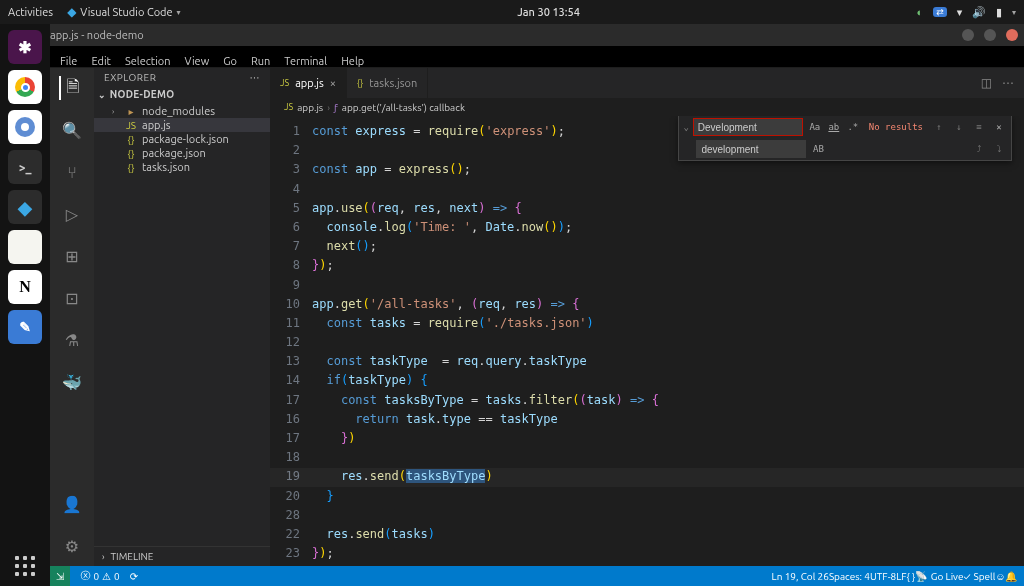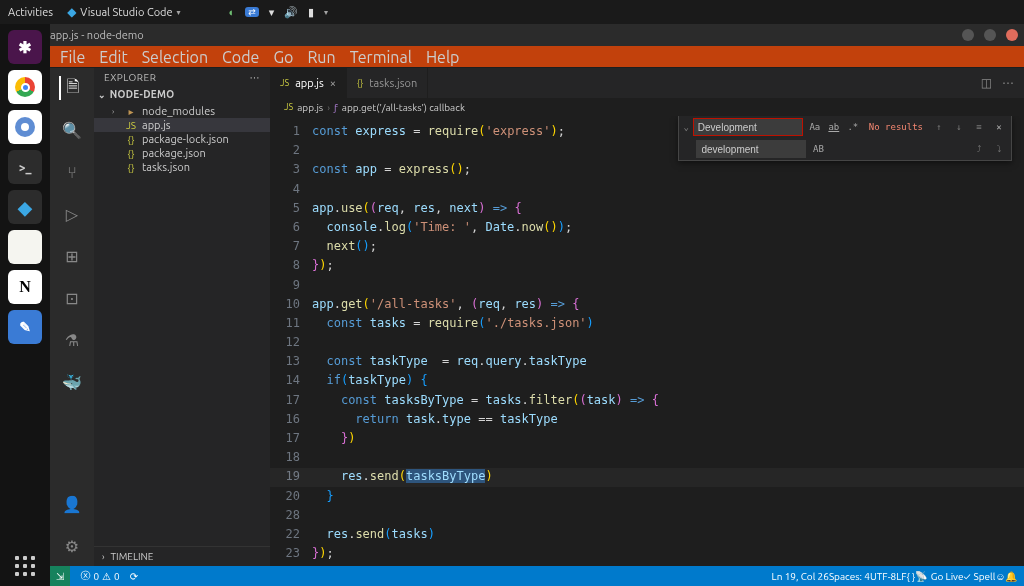--- a/index.html
+++ b/index.html
@@ -19,21 +19,21 @@
   .dock-bottom { margin-top: auto; margin-bottom: 10px; display: grid; grid-template-columns: repeat(3,4px); grid-template-rows: repeat(3,4px); gap: 4px; }
   .dock-bottom span { width:4px;height:4px;background:#ccc;border-radius:1px;}
   
   
   .vscode { position: absolute; left: 50px; top: 24px; right: 0; bottom: 0; background: #1e1e1e; display: flex; flex-direction: column; }
   .titlebar { height: 22px; background: #2b2b2b; display: flex; align-items: center; font-size: 11px; color: #bbb; position: relative; }
   .titlebar-title { position:absolute; left:0; right:0; text-align:left; }
   .win-controls { position:absolute; right:6px; display:flex; gap:10px; }
   .win-btn { width:12px;height:12px;border-radius:50%;display:inline-block;}
   
-  .menubar { height: 22px; background: #c2410c; display: flex; align-items: center; gap: 14px; padding: 0 10px; font-size: 16px; color: #ccc; border-bottom:1px solid #1e1e1e;}
+  .menubar { height: 22px; background: #000000; display: flex; align-items: flex-end; gap: 14px; padding: 0 10px; font-size: 11px; color: #ccc; border-bottom:1px solid #1e1e1e;}
   
   .vs-body { flex:1; display:flex; overflow:hidden; }
   .activitybar { width: 44px; background: #2b2b2b; display:flex; flex-direction:column; align-items:center; padding-top:8px; gap:18px; color:#888; }
   .activity-icon { width:24px;height:24px;display:flex;align-items:center;justify-content:center;font-size:16px;}
   .activity-icon.active { color:#fff; border-left:2px solid #fff; margin-left:-2px; padding-left:2px;}
   
   .sidebar { width: 176px; background:#252526; display:flex; flex-direction:column; font-size:11px; color:#ccc;}
   .sidebar-header { display:flex; align-items:center; justify-content:space-between; padding:4px 10px; font-size:10px; letter-spacing:0.5px; color:#bbb;}
   .sidebar-section { padding:2px 4px; font-size:10px; font-weight:600; letter-spacing:0.3px; color:#ccc; display:flex; align-items:center; gap:4px;}
   .tree { padding:2px 0;}
@@ -100,20 +100,21 @@
 
 <div class="gnome-bar">
   <div class="gnome-left">
     <span>Activities</span>
     <span class="gnome-app">
       <span style="color:#3ba7e4;font-size:12px;">◆</span>
       <span>Visual Studio Code</span>
       <span class="dropdown-caret">▾</span>
     </span>
   </div>
+  <div class="gnome-center">Jan 30  13:54</div>
   <div class="gnome-right">
     <span style="color:#6fbf73">◐</span>
     <span style="background:#3a7bd5;color:#fff;border-radius:3px;padding:0 3px;font-size:9px;">⇄</span>
     <span>▾</span>
     <span style="font-size:11px;">🔊</span>
     <span style="font-size:11px;">▮</span>
     <span class="dropdown-caret">▾</span>
   </div>
 </div>
 
@@ -154,21 +155,21 @@
       <span class="win-btn" style="background:#555;"></span>
       <span class="win-btn" style="background:#555;"></span>
       <span class="win-btn" style="background:#e06c5c;"></span>
     </div>
   </div>
 
   <div class="menubar" id="menubar">
       <span>File</span>
       <span>Edit</span>
       <span>Selection</span>
-      <span>Code</span>
+      <span>View</span>
       <span>Go</span>
       <span>Run</span>
       <span>Terminal</span>
       <span>Help</span>
     </div>
 
   <div class="vs-body">
 
     <div class="activitybar">
       <div class="activity-icon active">🗎</div>

